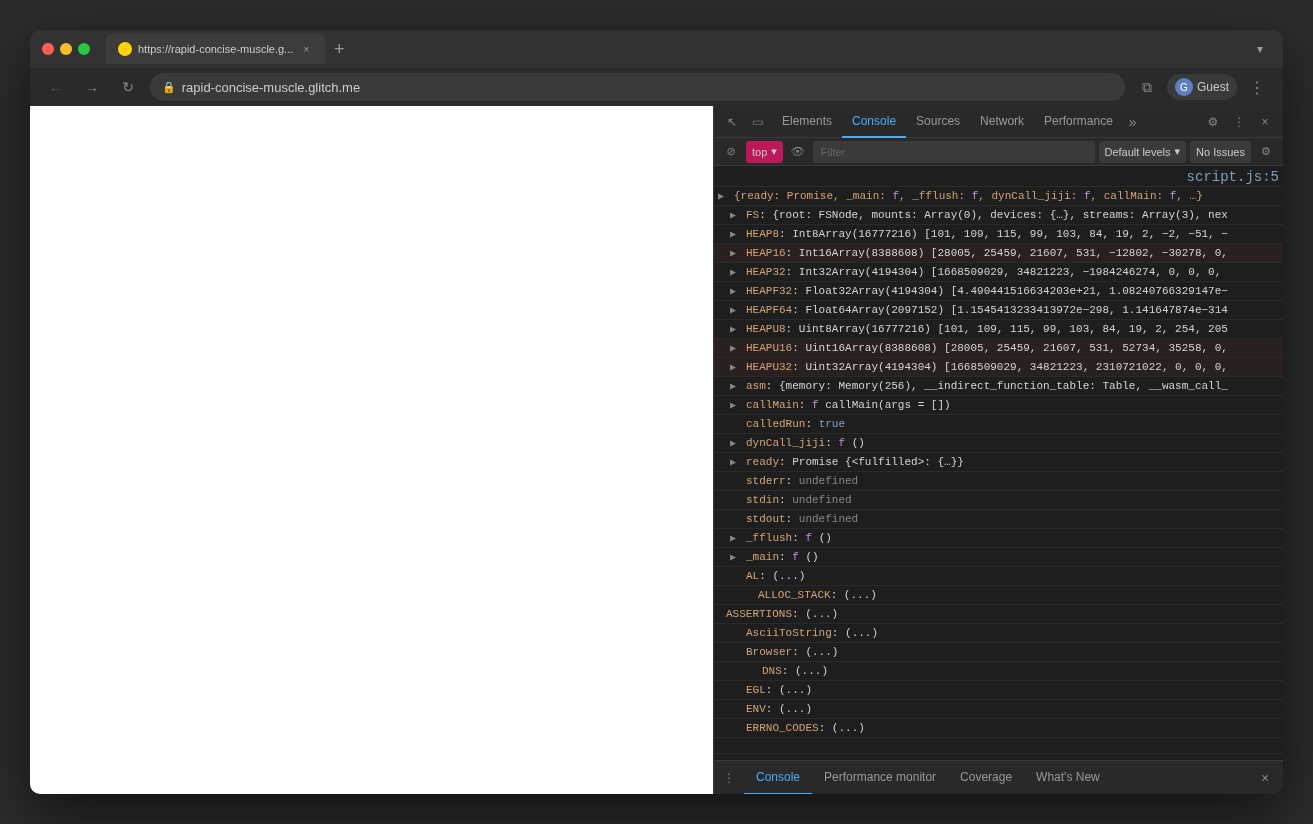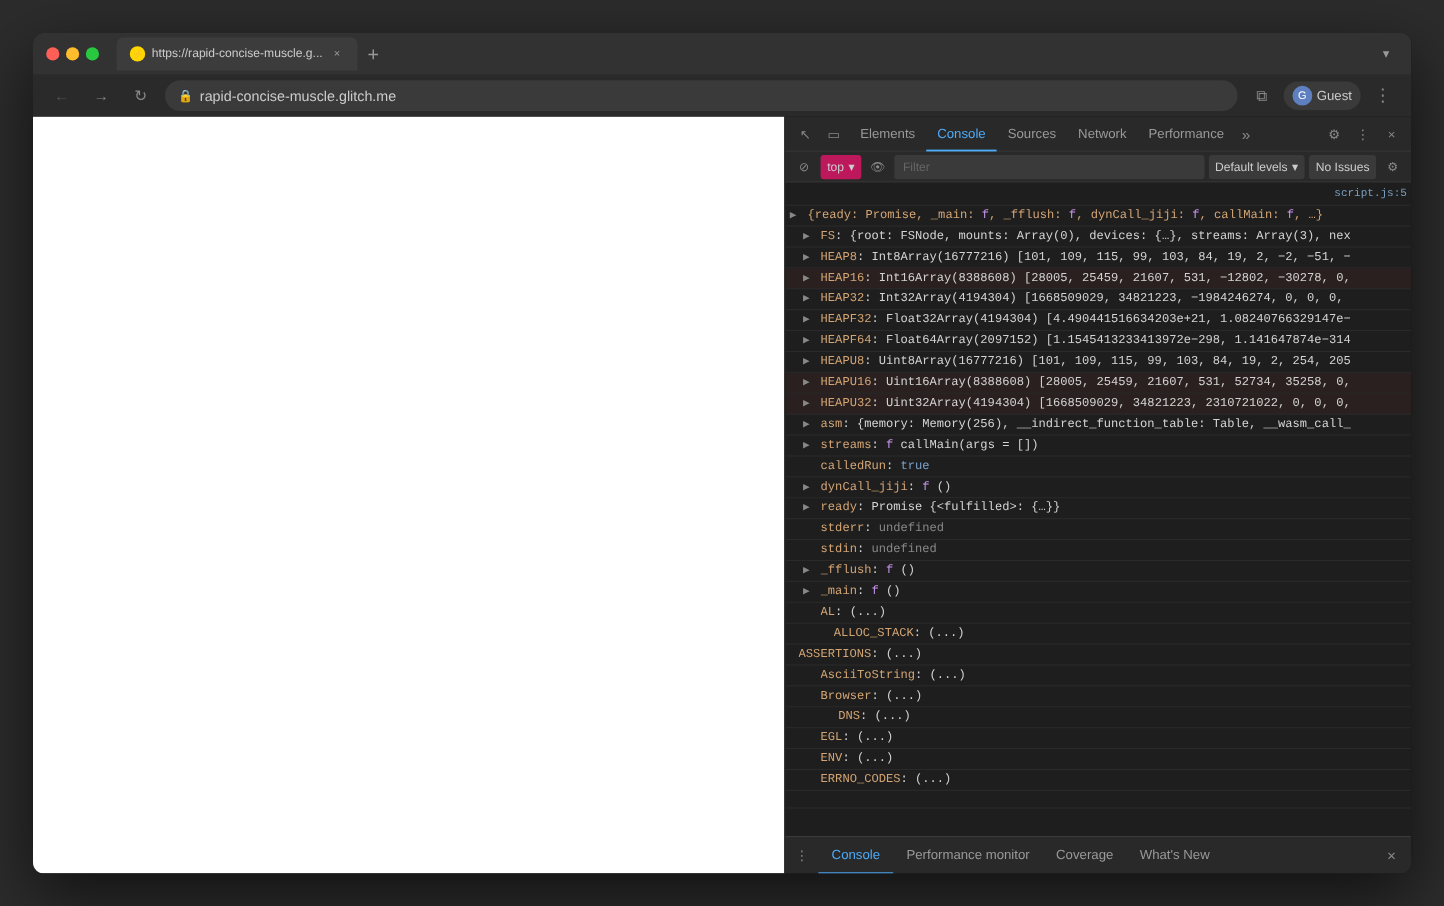--- a/index.html
+++ b/index.html
@@ -387,21 +387,21 @@
       cursor: pointer;
     }
     .console-line .line-content {
       flex: 1;
       white-space: nowrap;
       overflow: hidden;
       text-overflow: ellipsis;
     }
     .console-line .line-source {
       color: #7a9fbf;
-      font-size: 10px;
+      font-size: 14px;
       margin-left: 20px;
       white-space: nowrap;
       flex-shrink: 0;
       text-align: center;
     }
     
     .c-brown { color: #d4a574; }
     .c-blue { color: #7aa3cc; }
     .c-white { color: #d4d4d4; }
     .c-gray { color: #888; }
@@ -610,21 +610,21 @@
           <span class="line-content"><span class="c-brown">HEAPU32</span><span class="c-white">: Uint32Array(4194304) [1668509029, 34821223, 2310721022, 0, 0, 0,</span></span>
         </div>
 
         <div class="console-line" style="padding-left:32px;">
           <span class="expand-arrow" style="left:16px;">▶</span>
           <span class="line-content"><span class="c-brown">asm</span><span class="c-white">: {memory: Memory(256), __indirect_function_table: Table, __wasm_call_</span></span>
         </div>
 
         <div class="console-line" style="padding-left:32px;">
           <span class="expand-arrow" style="left:16px;">▶</span>
-          <span class="line-content"><span class="c-brown">streams</span><span class="c-white">: </span><span class="c-purple">f</span><span class="c-white"> callMain(args = [])</span></span>
+          <span class="line-content"><span class="c-brown">callMain</span><span class="c-white">: </span><span class="c-purple">f</span><span class="c-white"> callMain(args = [])</span></span>
         </div>
 
         <div class="console-line" style="padding-left:32px;">
           <span class="line-content"><span class="c-brown">calledRun</span><span class="c-white">: </span><span class="c-blue">true</span></span>
         </div>
 
         <div class="console-line" style="padding-left:32px;">
           <span class="expand-arrow" style="left:16px;">▶</span>
           <span class="line-content"><span class="c-brown">dynCall_jiji</span><span class="c-white">: </span><span class="c-purple">f</span><span class="c-white"> ()</span></span>
         </div>
@@ -635,20 +635,23 @@
         </div>
 
         <div class="console-line" style="padding-left:32px;">
           <span class="line-content"><span class="c-brown">stderr</span><span class="c-white">: </span><span class="c-gray">undefined</span></span>
         </div>
 
         <div class="console-line" style="padding-left:32px;">
           <span class="line-content"><span class="c-brown">stdin</span><span class="c-white">: </span><span class="c-gray">undefined</span></span>
         </div>
 
+        <div class="console-line" style="padding-left:32px;">
+          <span class="line-content"><span class="c-brown">stdout</span><span class="c-white">: </span><span class="c-gray">undefined</span></span>
+        </div>
 
         <div class="console-line" style="padding-left:32px;">
           <span class="expand-arrow" style="left:16px;">▶</span>
           <span class="line-content"><span class="c-brown">_fflush</span><span class="c-white">: </span><span class="c-purple">f</span><span class="c-white"> ()</span></span>
         </div>
 
         <div class="console-line" style="padding-left:32px;">
           <span class="expand-arrow" style="left:16px;">▶</span>
           <span class="line-content"><span class="c-brown">_main</span><span class="c-white">: </span><span class="c-purple">f</span><span class="c-white"> ()</span></span>
         </div>

